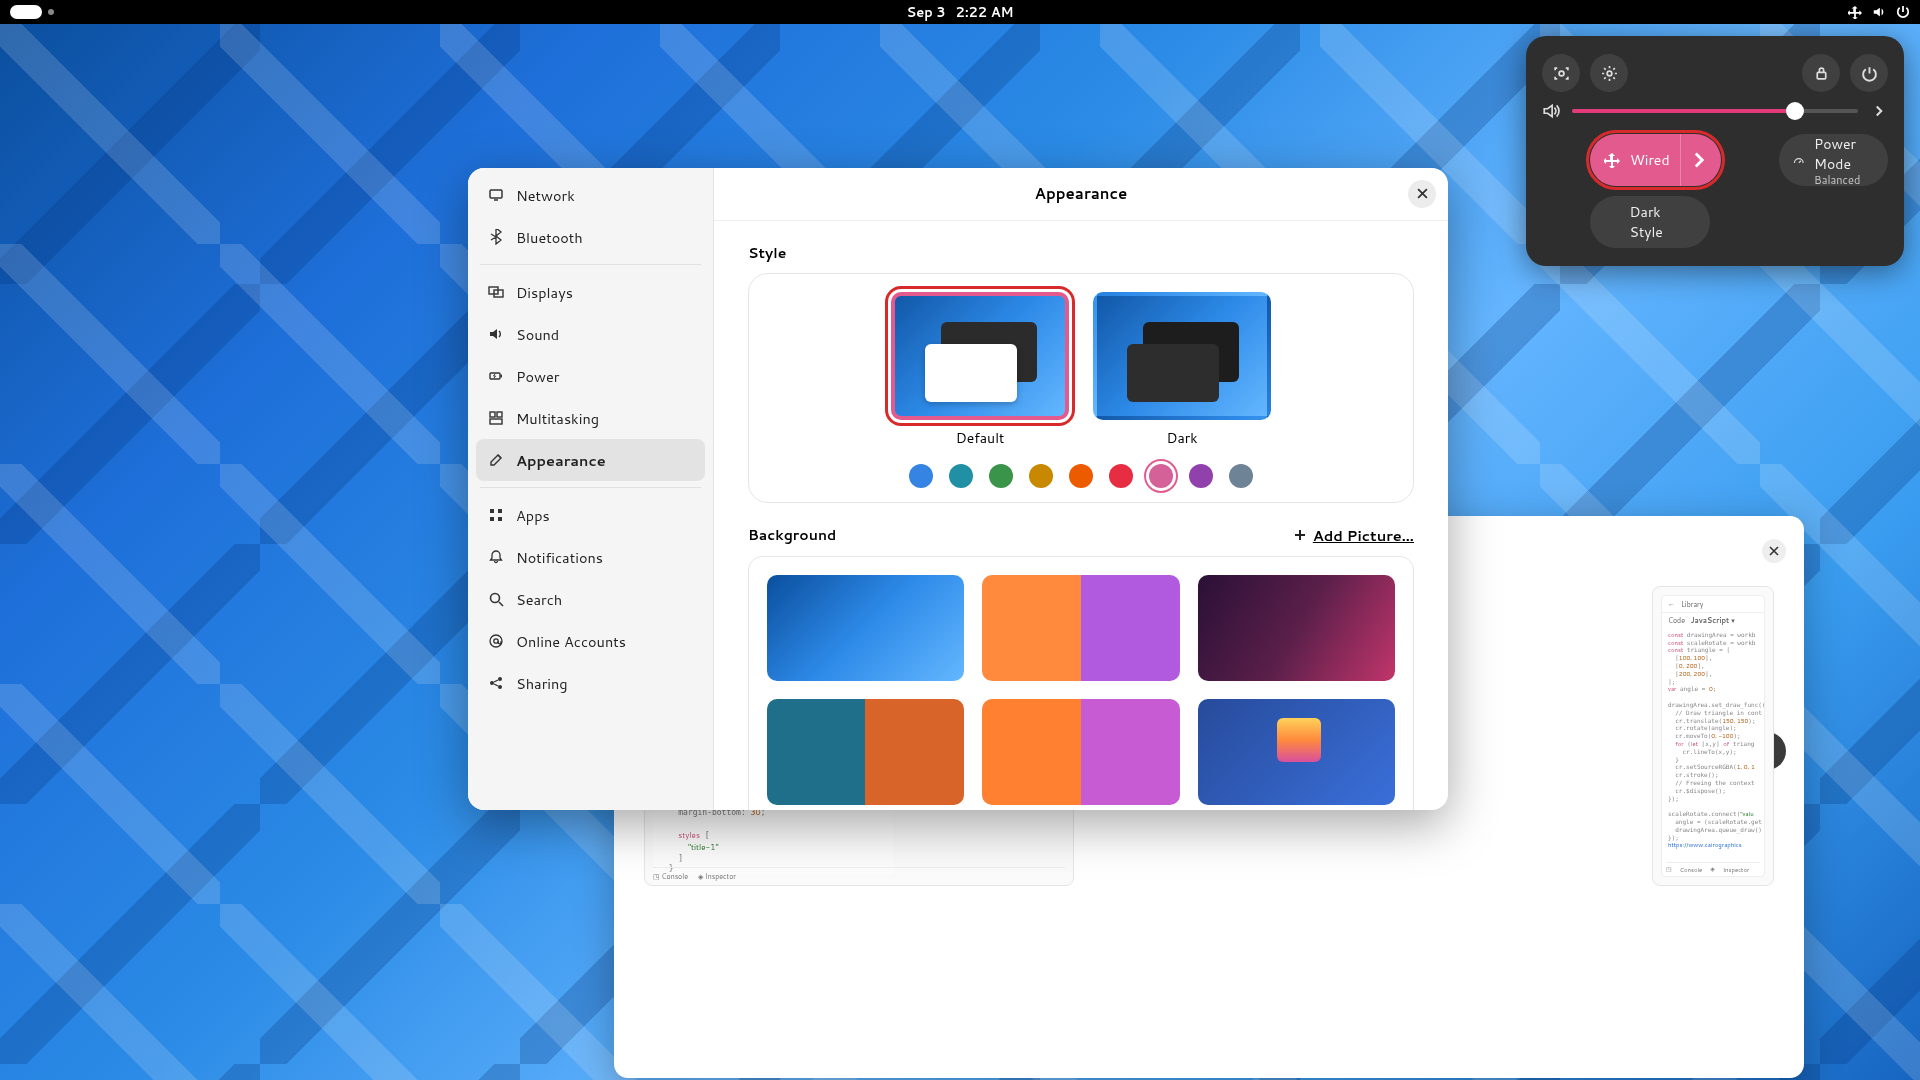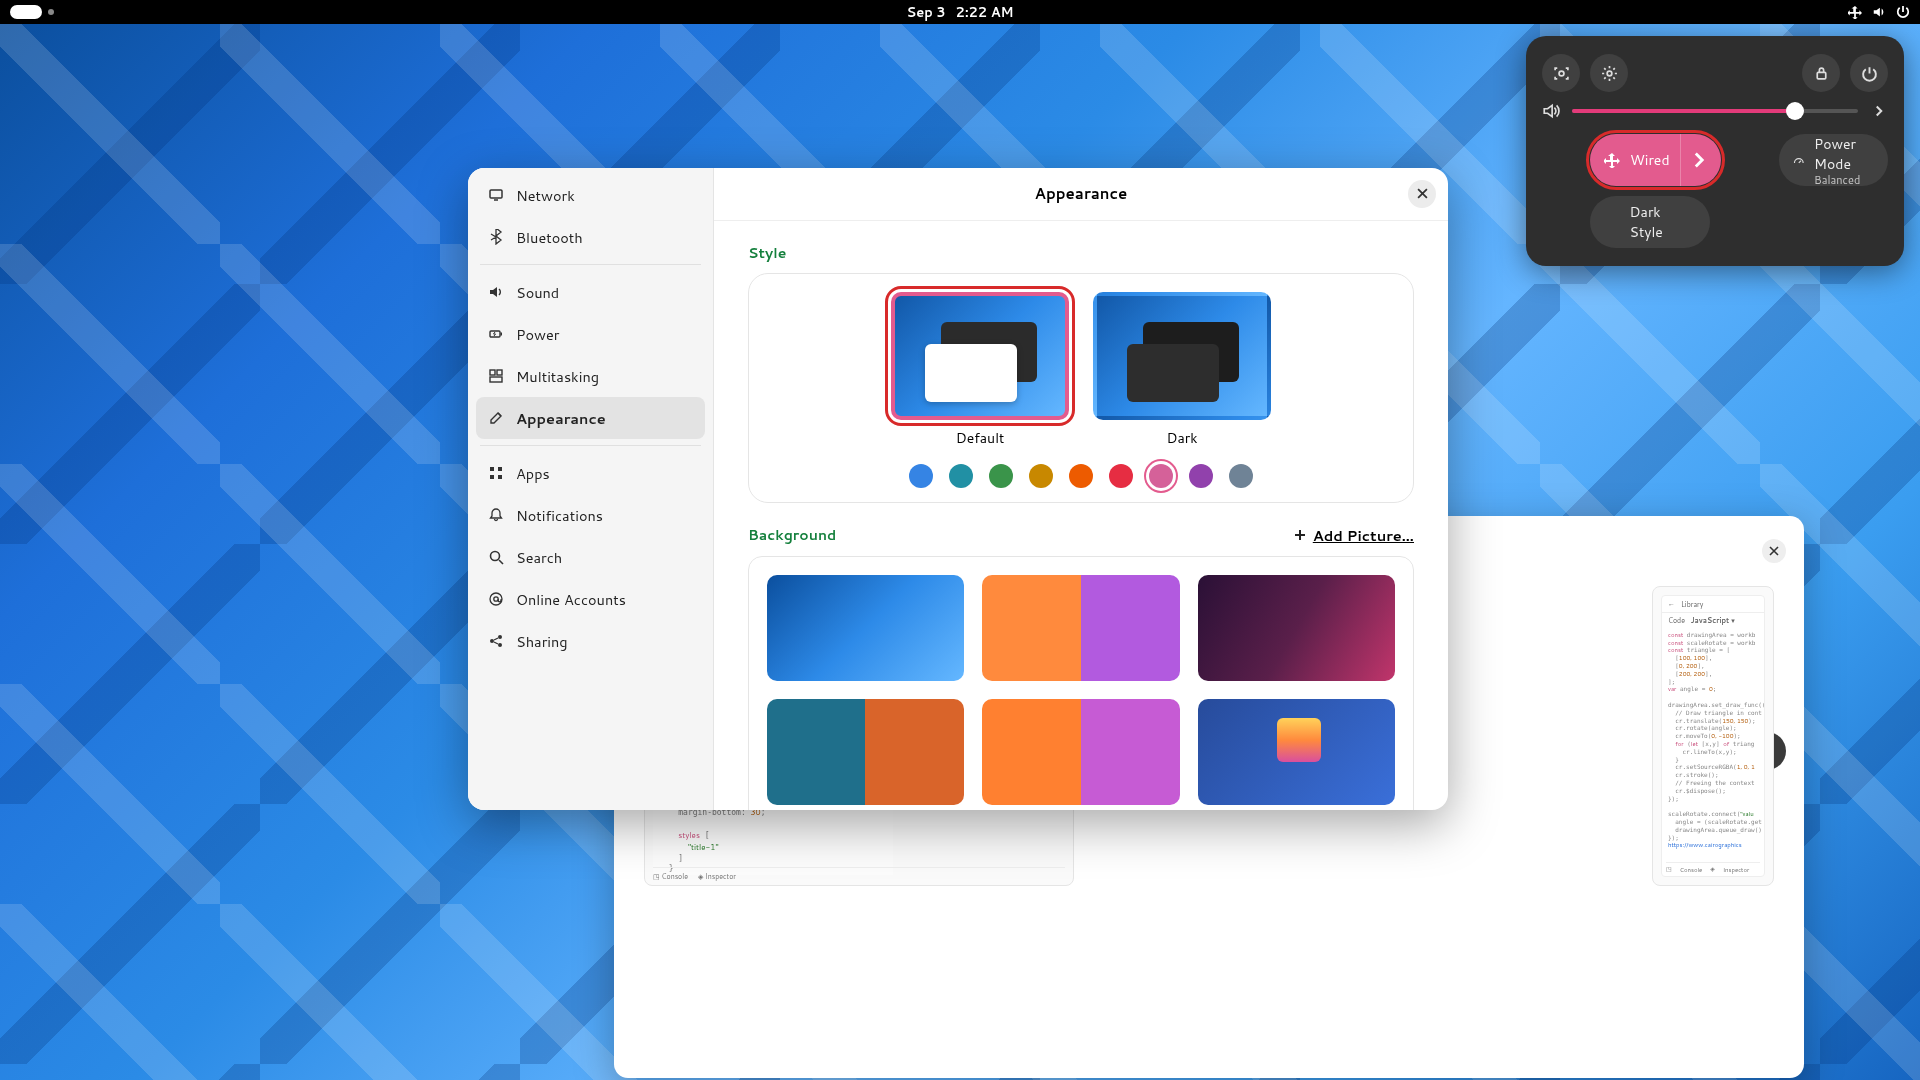--- a/index.html
+++ b/index.html
@@ -73,21 +73,21 @@
 .sep { height:1px;background:#e0e0e0;margin:6px 4px;}
 .side-item { display:flex; align-items:center; gap:12px; height:42px; padding:0 12px; border-radius:8px; font-size:14.5px; color:#222;}
 .side-item svg{width:16px;height:16px;fill:#333;}
 .side-item.active{background:#e3e3e3; font-weight:600;}
 
 .content { flex:1; display:flex; flex-direction:column;}
 .content-head{height:56px;display:flex;align-items:center;justify-content:center;position:relative;border-bottom:1px solid #eee;}
 .content-head .title{font-weight:700;font-size:15px;}
 .content-head .close{position:absolute;right:12px;width:28px;height:28px;border-radius:50%;background:#ececec;display:flex;align-items:center;justify-content:center;}
 .content-body{padding:18px 34px;overflow:auto;}
-.section-label{font-weight:700;font-size:14px;color:#15803d;margin:4px 0 10px;}
+.section-label{font-weight:700;font-size:14px;color:#000000;margin:4px 0 10px;}
 .style-card{border:1px solid #e5e5e5;border-radius:20px;padding:18px 20px 14px;}
 .style-row{display:flex;gap:24px;justify-content:center;}
 .style-opt{display:flex;flex-direction:column;align-items:center;gap:8px;}
 .thumb-box{width:178px;height:128px;border-radius:10px;border:4px solid transparent;position:relative;overflow:hidden;background:linear-gradient(135deg,#1258a8,#2d8ae8,#64b7ff);}
 .thumb-box.sel{border-color:#e35b8e;outline:3px solid #d82a2a;outline-offset:3px;}
 .thumb-box .win{position:absolute;border-radius:6px;}
 .thumb-box.default .win.a{left:46px;top:26px;width:96px;height:60px;background:#2b2b2b;}
 .thumb-box.default .win.b{left:30px;top:48px;width:92px;height:58px;background:#fff;box-shadow:0 2px 6px rgba(0,0,0,.25);}
 .thumb-box.dark .win.a{left:46px;top:26px;width:96px;height:60px;background:#1d1d1d;}
 .thumb-box.dark .win.b{left:30px;top:48px;width:92px;height:58px;background:#2d2d2d;}
@@ -296,20 +296,27 @@
         </div>
       <div class="side-item">
           <svg viewBox="0 0 16 16">
             <path d="M8 1v14l5-4-5-4 5-4-5-4zM3 5l5 3M3 11l5-3" fill="none" stroke="#333" stroke-width="1.3"></path>
           </svg>
           <span>Bluetooth</span>
         </div>
       <div class="sep"></div>
       <div class="side-item">
           <svg viewBox="0 0 16 16">
+            <rect x="1" y="3" width="9" height="7" fill="none" stroke="#333" stroke-width="1.4"></rect>
+            <rect x="6" y="6" width="9" height="7" fill="none" stroke="#333" stroke-width="1.4"></rect>
+          </svg>
+          <span>Displays</span>
+        </div>
+      <div class="side-item">
+          <svg viewBox="0 0 16 16">
             <path d="M2 6v4h3l4 3V3L5 6z" fill="#333"></path>
             <path d="M11 5a4 4 0 010 6" fill="none" stroke="#333" stroke-width="1.4"></path>
           </svg>
           <span>Sound</span>
         </div>
       <div class="side-item">
           <svg viewBox="0 0 16 16">
             <rect x="2" y="5" width="10" height="6" rx="1" fill="none" stroke="#333" stroke-width="1.4"></rect>
             <rect x="12.5" y="6.5" width="1.5" height="3" fill="#333"></rect>
             <path d="M7 6l-1.5 2h2L6 10" fill="none" stroke="#333"></path>

